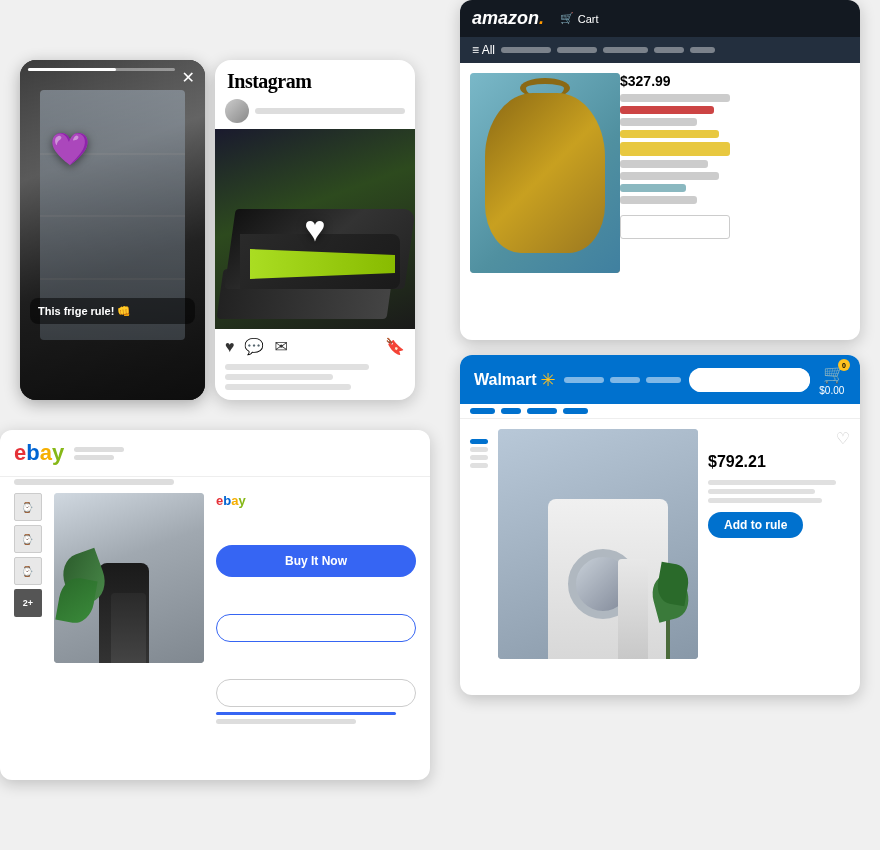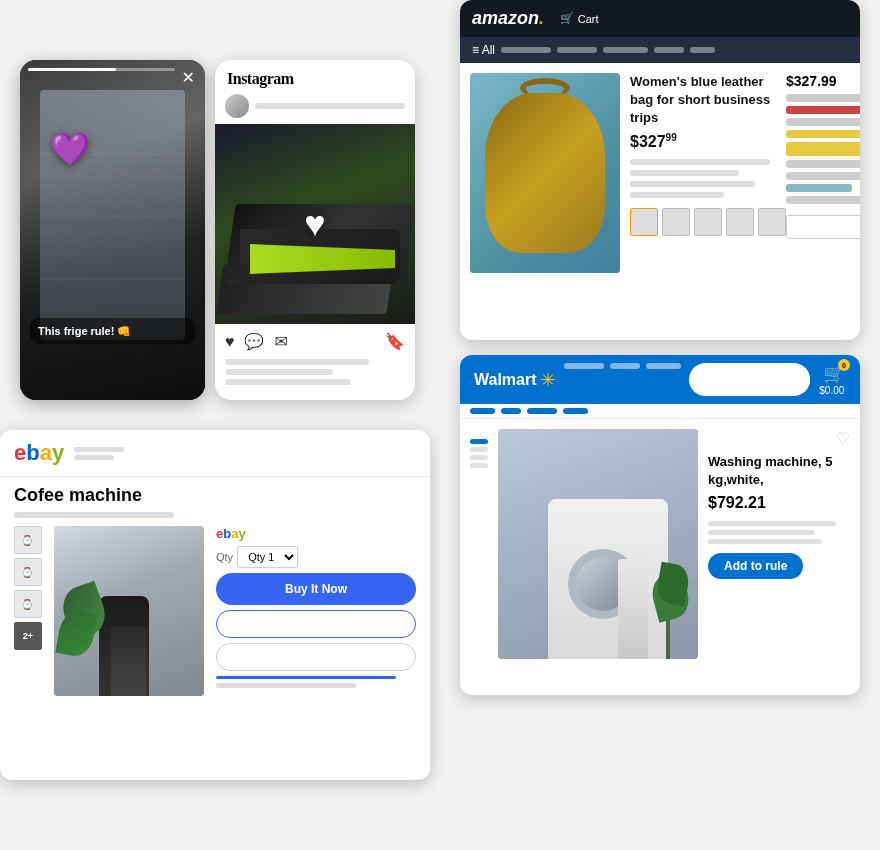--- a/index.html
+++ b/index.html
@@ -83,21 +83,21 @@
       border-radius: 2px;
     }
     .fridge-progress-fill {
       height: 100%;
       width: 60%;
       background: white;
       border-radius: 2px;
     }
     .fridge-caption-box {
       position: absolute;
-      bottom: 56px;
+      bottom: 76px;
       left: 10px;
       right: 10px;
       background: rgba(0,0,0,0.5);
       border-radius: 8px;
       padding: 6px 8px;
     }
     .fridge-caption-text {
       color: white;
       font-size: 11px;
       font-weight: bold;
@@ -133,21 +133,21 @@
       background: white;
       box-shadow: 0 4px 16px rgba(0,0,0,0.2);
     }
     .ig-header {
       padding: 10px 12px 6px;
       display: flex;
       align-items: center;
       gap: 6px;
     }
     .ig-logo {
-      font-size: 16px;
+      font-size: 20px;
       font-weight: bold;
       font-family: 'Georgia', serif;
       color: #000;
       letter-spacing: -0.5px;
     }
     .ig-user-row {
       padding: 0 10px 6px;
       display: flex;
       align-items: center;
       gap: 6px;
@@ -546,20 +546,21 @@
       background: white;
     }
     .ebay-btn {
       height: 32px;
       border-radius: 20px;
       border: none;
       cursor: pointer;
       font-size: 12px;
       font-weight: bold;
       color: white;
+      margin-top: 32px;
     }
     .ebay-btn-blue { background: #3665f3; }
     .ebay-btn-outline {
       background: white;
       border: 1px solid #3665f3;
       color: #3665f3;
     }
     .ebay-detail-bars {
       display: flex;
       flex-direction: column;
@@ -580,20 +581,21 @@
       height: 340px;
       border-radius: 12px;
       overflow: hidden;
       background: white;
       box-shadow: 0 4px 16px rgba(0,0,0,0.2);
     }
     .wm-header {
       background: #0071ce;
       padding: 8px 14px;
       display: flex;
+      align-items: center;
       gap: 8px;
     }
     .wm-logo {
       color: white;
       font-size: 16px;
       font-weight: bold;
     }
     .wm-spark {
       color: #FFC220;
       font-size: 18px;
@@ -808,39 +810,20 @@
       <div class="amz-nav-bar" style="width:45px;"></div>
       <div class="amz-nav-bar" style="width:30px;"></div>
       <div class="amz-nav-bar" style="width:25px;"></div>
     </div>
   </div>
   <div style="display:flex;padding:10px;">
     <div class="amz-product-img">
       <div style="position:absolute;bottom:0;left:0;right:0;top:0;background:linear-gradient(135deg,#7ab8c8 0%,#5090a0 60%,#4080a0 100%);"></div>
       <div class="bag-handle"></div>
       <div class="bag-shape"></div>
-    </div>
-    <div class="amz-product-info" style="padding-left:10px;">
-      <div class="amz-product-title">Women's blue leather bag for short business trips</div>
-      <div class="amz-price">
-        <span>$327</span><sup>99</sup>
-      </div>
-      <div class="amz-info-bars">
-        <div class="amz-info-bar" style="width:90%;background:#ddd;"></div>
-        <div class="amz-info-bar" style="width:70%;background:#ddd;"></div>
-        <div class="amz-info-bar" style="width:80%;background:#ddd;"></div>
-        <div class="amz-info-bar" style="width:60%;background:#ddd;"></div>
-      </div>
-      <div class="amz-thumbnails">
-        <div class="amz-thumb active"></div>
-        <div class="amz-thumb"></div>
-        <div class="amz-thumb"></div>
-        <div class="amz-thumb"></div>
-        <div class="amz-thumb"></div>
-      </div>
     </div>
     <div class="amz-right-col">
       <div class="amz-right-price">$327.99</div>
       <div class="amz-right-bars">
         <div class="amz-right-bar" style="width:100%;background:#ccc;"></div>
         <div class="amz-right-bar" style="width:85%;background:#cc4444;"></div>
         <div class="amz-right-bar" style="width:70%;background:#ccc;"></div>
         <div class="amz-right-bar" style="width:90%;background:#e8c840;"></div>
         <div class="amz-right-bar" style="width:100%;background:#e8c840;height:14px;"></div>
         <div class="amz-right-bar" style="width:80%;background:#ccc;"></div>
@@ -856,47 +839,40 @@
 <div class="ebay-panel">
   <div class="ebay-header">
     <div class="ebay-logo">
       <span class="e">e</span><span class="b">b</span><span class="a">a</span><span class="y">y</span>
     </div>
     <div class="ebay-header-bars">
       <div class="ebay-header-bar" style="width:50px;"></div>
       <div class="ebay-header-bar" style="width:40px;"></div>
     </div>
   </div>
-  <div class="ebay-title">Cofee machine</div>
   <div class="ebay-title-bar"></div>
   <div class="ebay-body">
     <div class="ebay-thumbs">
       <div class="ebay-thumb-sm">⌚</div>
       <div class="ebay-thumb-sm">⌚</div>
       <div class="ebay-thumb-sm">⌚</div>
       <div class="ebay-thumb-count">2+</div>
     </div>
     <div class="ebay-product-img">
 
       <div style="position:absolute;bottom:0;left:0;right:0;top:0;background:linear-gradient(160deg,#d0d8e0 0%,#a0a8b0 40%,#808890 100%);"></div>
       <div style="position:absolute;bottom:0;left:30%;width:50px;height:100px;background:linear-gradient(180deg,#1a1a1a 0%,#333 100%);border-radius:8px 8px 0 0;"></div>
       <div style="position:absolute;bottom:0;left:38%;width:35px;height:70px;background:linear-gradient(180deg,#2a2a2a 0%,#444 100%);border-radius:4px 4px 0 0;"></div>
 
       <div style="position:absolute;bottom:60px;left:10px;width:40px;height:50px;background:linear-gradient(135deg,#2a5a2a 0%,#4a8a4a 100%);border-radius:50% 0 50% 0;transform:rotate(-20deg);"></div>
       <div style="position:absolute;bottom:40px;left:5px;width:35px;height:45px;background:linear-gradient(135deg,#2a6a2a 0%,#3a8a3a 100%);border-radius:50% 0 50% 0;transform:rotate(10deg);"></div>
     </div>
     <div class="ebay-details">
       <div class="ebay-logo-sm">
         <span class="e">e</span><span class="b">b</span><span class="a">a</span><span class="y">y</span>
-      </div>
-      <div class="ebay-qty-row">
-        <span class="ebay-qty-label">Qty</span>
-        <select class="ebay-qty-select">
-          <option>Qty 1</option>
-        </select>
       </div>
       <button class="ebay-btn ebay-btn-blue">Buy It Now</button>
       <button class="ebay-btn ebay-btn-outline" style="height:28px;border-radius:20px;border:1px solid #3665f3;background:white;"></button>
       <button class="ebay-btn" style="height:28px;border-radius:20px;background:white;border:1px solid #ccc;"></button>
       <div class="ebay-detail-bars">
         <div class="ebay-detail-bar" style="width:90%;background:#3665f3;height:3px;"></div>
         <div class="ebay-detail-bar" style="width:70%;"></div>
       </div>
     </div>
   </div>
@@ -946,21 +922,20 @@
       <div style="position:absolute;bottom:0;left:60%;width:30px;height:100px;background:linear-gradient(180deg,#e8e8e8 0%,#c8c8c8 100%);border-radius:4px 4px 0 0;"></div>
 
       <div style="position:absolute;bottom:0;right:5px;width:50px;height:120px;">
         <div style="position:absolute;bottom:0;left:50%;width:4px;height:60px;background:#4a6a3a;transform:translateX(-50%);"></div>
         <div style="position:absolute;bottom:40px;left:10px;width:35px;height:45px;background:#3a7a3a;border-radius:50% 0 50% 0;transform:rotate(-15deg);"></div>
         <div style="position:absolute;bottom:55px;left:15px;width:30px;height:40px;background:#2a6a2a;border-radius:0 50% 0 50%;transform:rotate(10deg);"></div>
       </div>
     </div>
     <div class="wm-details">
       <span class="wm-wish">♡</span>
-      <div class="wm-product-title">Washing machine, 5 kg,white,</div>
       <div class="wm-price">$792.21</div>
       <div class="wm-info-bars">
         <div class="wm-info-bar" style="width:90%;"></div>
         <div class="wm-info-bar" style="width:75%;"></div>
         <div class="wm-info-bar" style="width:80%;"></div>
       </div>
       <button class="wm-add-btn">Add to rule</button>
     </div>
   </div>
 </div>

